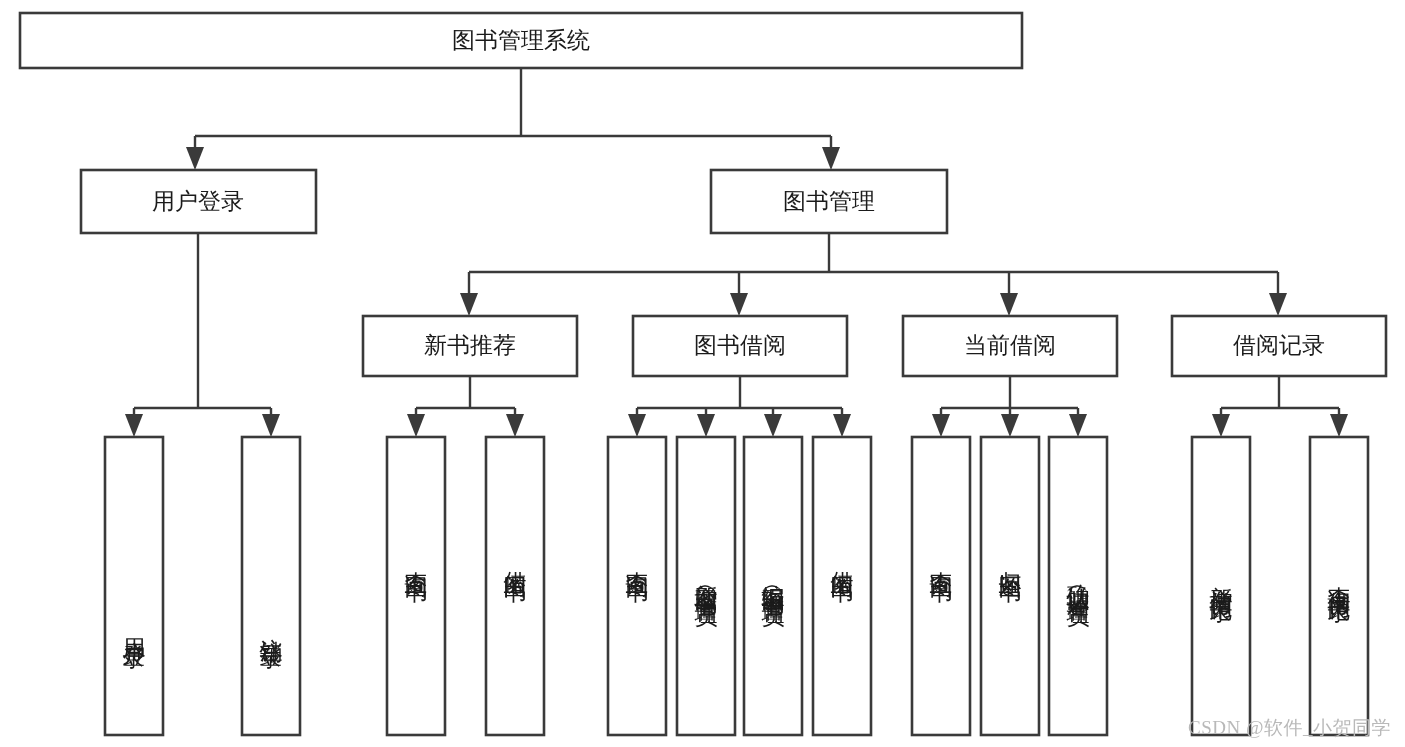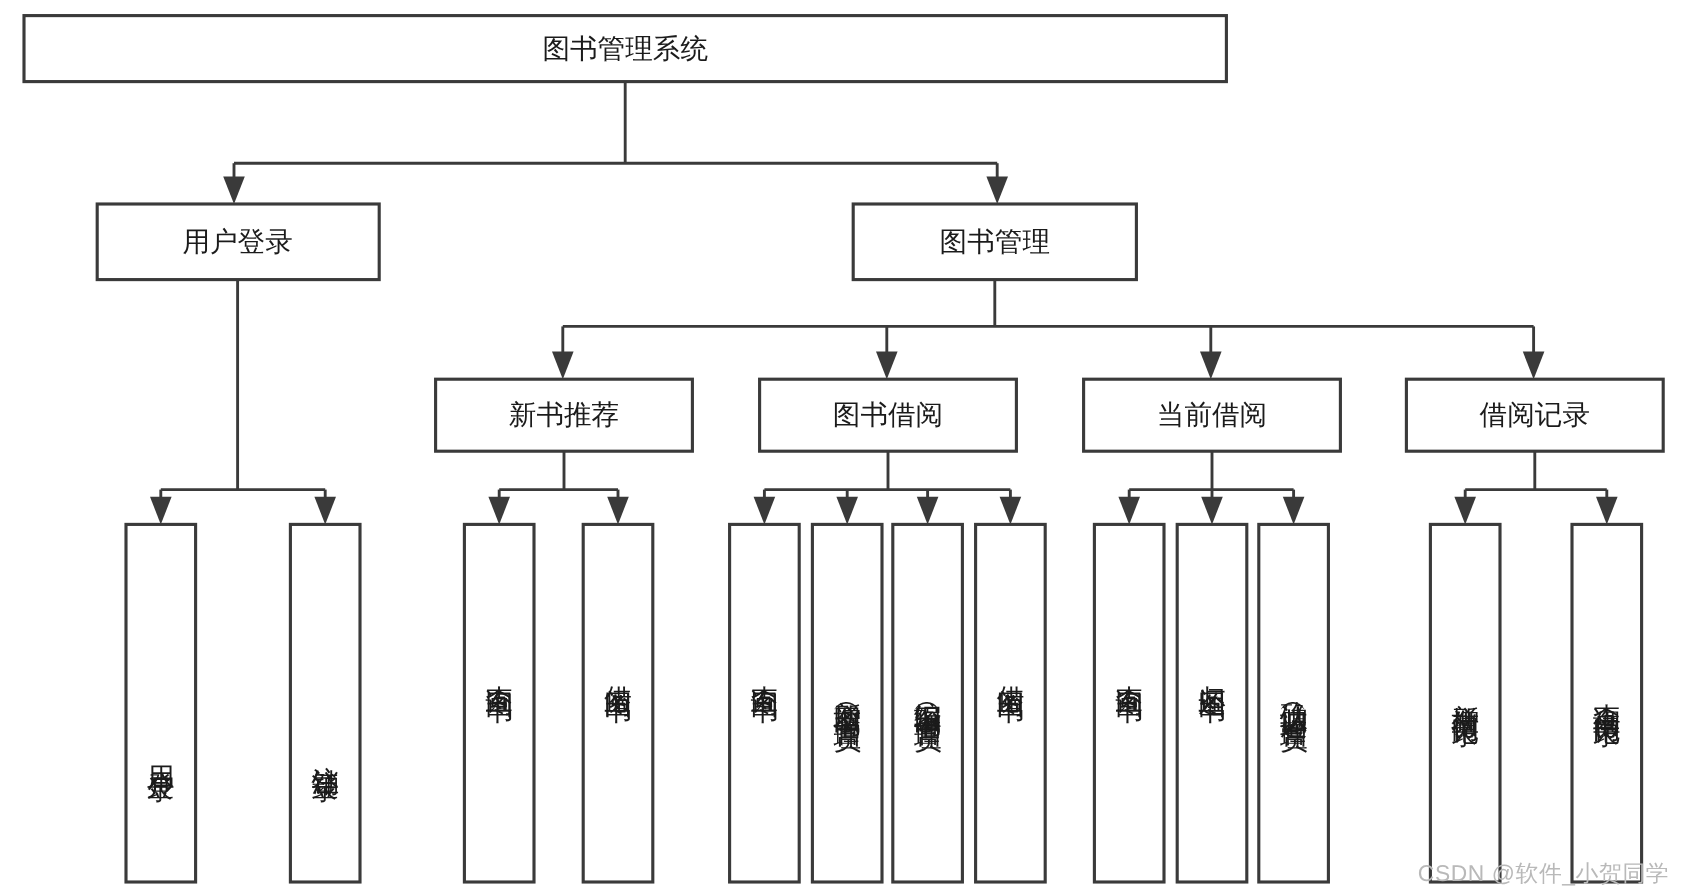--- a/index.html
+++ b/index.html
@@ -62,21 +62,21 @@
     color: #1b1b1b;
     text-align: center;
     white-space: nowrap;
     pointer-events: none;
     user-select: none;
   }
   .watermark {
     position: absolute;
     right: 14px;
     bottom: 6px;
-    font-family: Liberation Sans, sans-serif;
+    font-family: Liberation Serif, serif;
     font-size: 19px;
     color: #b9b9b9;
     letter-spacing: 0.5px;
     user-select: none;
   }
 </style>
 </head>
 <body>
 
 <div id="diagram-root">

